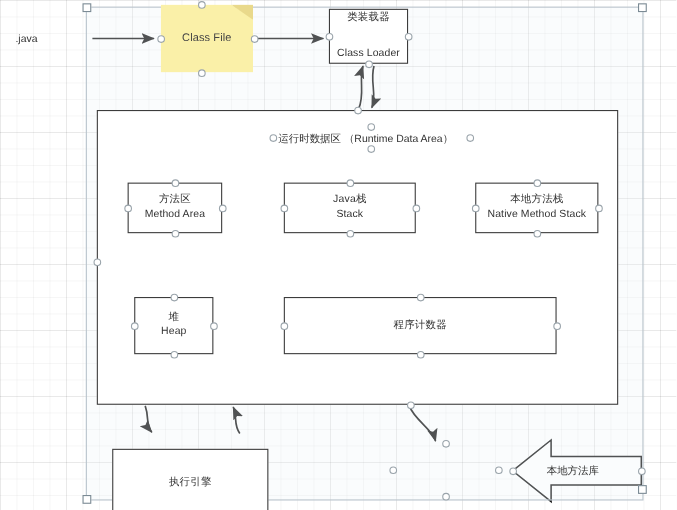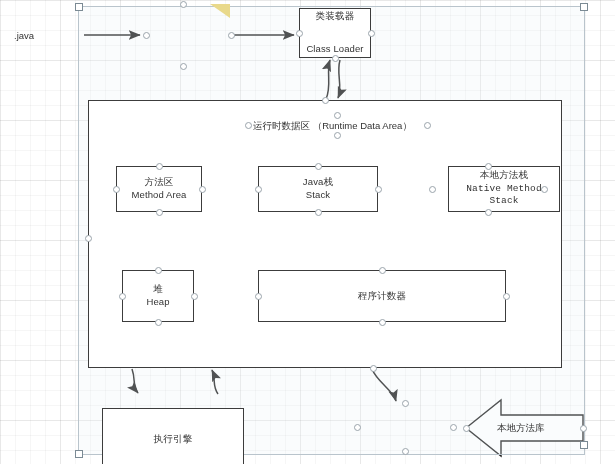--- a/index.html
+++ b/index.html
@@ -68,21 +68,21 @@
   }
   #classloader{left:299px;top:8px;width:72px;height:50px;gap:20px;}
   #rda{
     left:88px;top:100px;width:474px;height:268px;
     justify-content:flex-start;
     border-width:1.4px;
   }
   #rda-label{left:253px;top:120px;font-size:9.5px;}
   #method-area{left:116px;top:166px;width:86px;height:46px;}
   #java-stack{left:258px;top:166px;width:120px;height:46px;}
-  #native-stack{left:448px;top:166px;width:112px;height:46px;font-family:Liberation Mono, monospace;}
+  #native-stack{left:432px;top:166px;width:112px;height:46px;}
   #heap{left:122px;top:270px;width:72px;height:52px;}
   #pc{left:258px;top:270px;width:248px;height:52px;}
   #exec-engine{left:102px;top:395px;width:142px;height:62px;margin-top:13px;}
   #native-interface{left:357px;top:403px;width:96px;height:48px;}
   #nml-label{left:497px;top:422px;font-size:9.5px;}
   #java-src{left:14px;top:30px;font-size:9.5px;color:#333;}
   .port{
     position:absolute;width:5px;height:5px;border-radius:50%;
     border:1px solid #9aa4ab;background:#fff;z-index:5;
   }
@@ -121,20 +121,23 @@
       <path d="M372,369 C377,382 393,390 396,401" marker-end="url(#ah)"></path>
     </g>
 
     <g>
       <path d="M466,428 L501,400 L501,415 L583,415 L583,441 L501,441 L501,456 Z" fill="#ffffff" stroke="#1c1c1c" stroke-width="1.4" stroke-linejoin="miter"></path>
     </g>
   </svg>
 
   <div class="plain-label" id="java-src">.java</div>
 
+  <div class="node" id="classfile">
+    <span class="en">Class File</span>
+  </div>
   <div id="classfile-fold"></div>
   <div class="port" style="left:143px;top:32px;"></div>
   <div class="port" style="left:228px;top:32px;"></div>
   <div class="port" style="left:180px;top:1px;"></div>
   <div class="port" style="left:180px;top:63px;"></div>
 
   <div class="node" id="classloader">
     <span class="cn">类装载器</span>
     <span class="en">Class Loader</span>
   </div>

